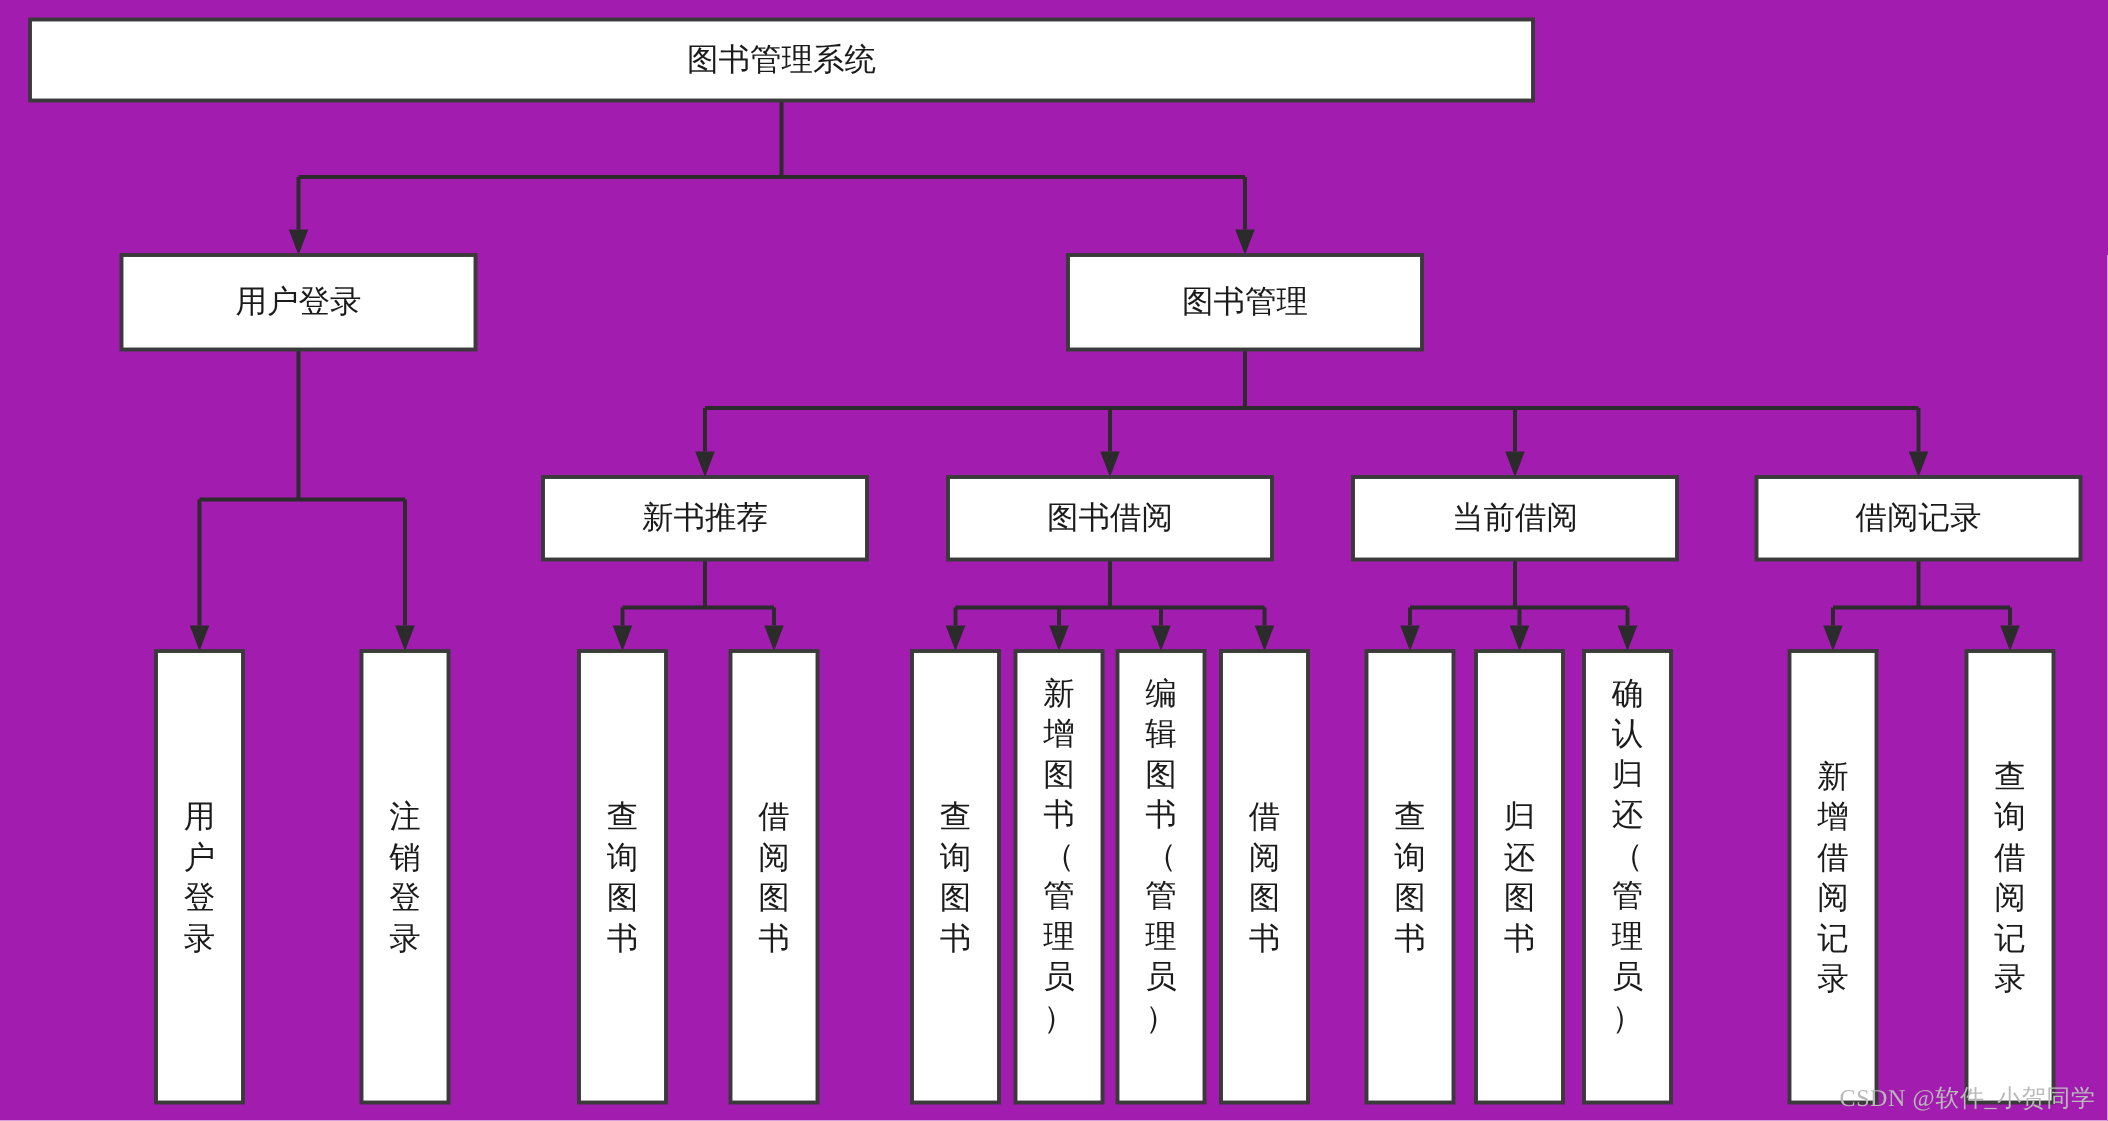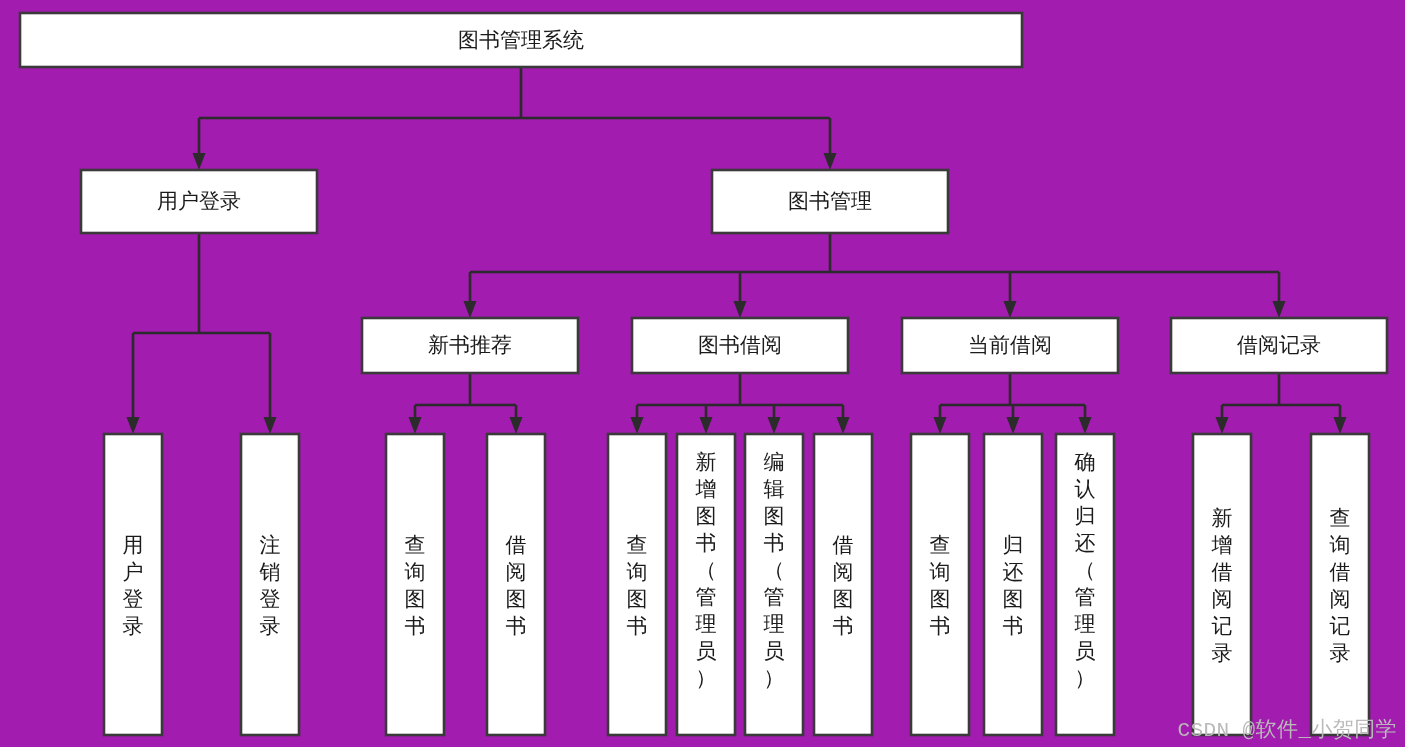--- a/index.html
+++ b/index.html
@@ -49,22 +49,22 @@
   .node-label-v {
     font-family: "Liberation Sans", "DejaVu Sans", sans-serif;
     font-size: 21px;
     fill: #1b1b1b;
     text-anchor: middle;
   }
   .watermark-text {
     position: absolute;
     right: 8px;
     bottom: 4px;
-    font-family: Liberation Mono, monospace;
-    font-size: 21px;
+    font-family: Liberation Serif, serif;
+    font-size: 16px;
     color: #b9b9b9;
     white-space: nowrap;
     letter-spacing: 0.4px;
   }
 </style>
 </head>
 <body>
 
 <div id="canvas">
   <svg id="diagram-svg" viewBox="0 0 1405 747" xmlns="http://www.w3.org/2000/svg">

